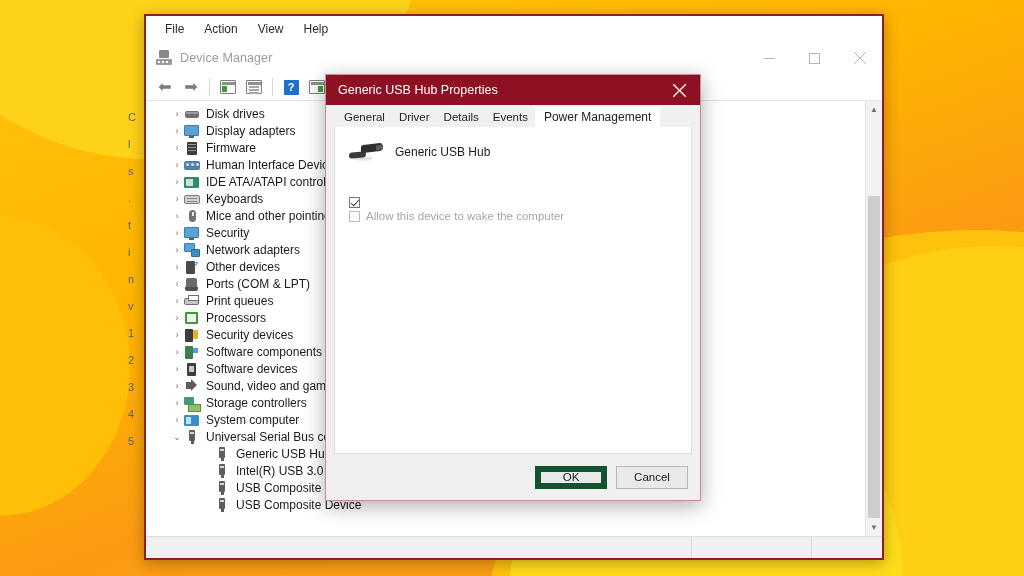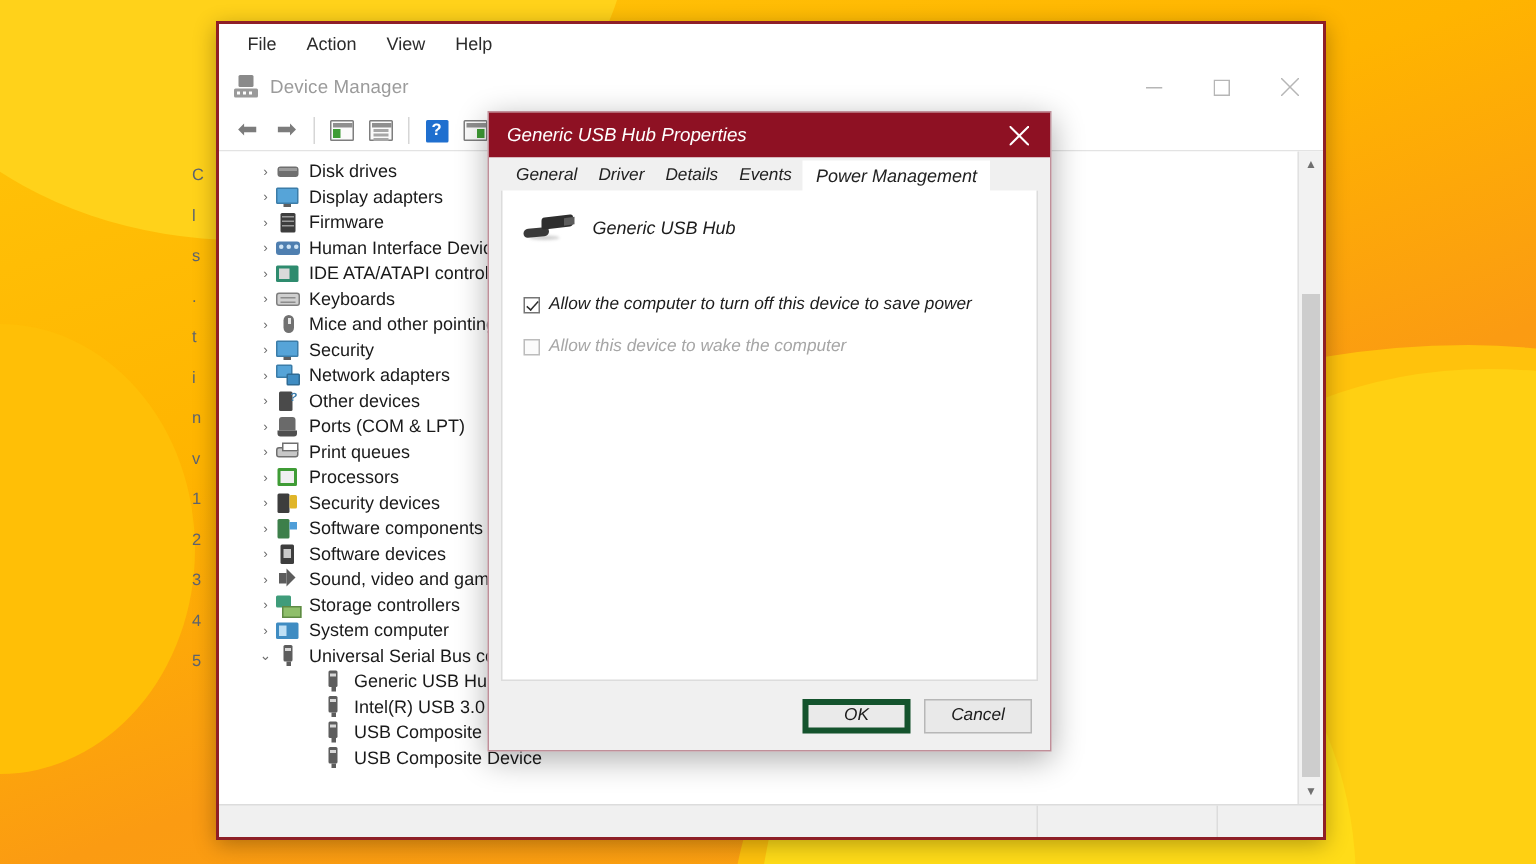--- a/index.html
+++ b/index.html
@@ -351,21 +351,20 @@
   
   #dlg {
     position: absolute;
     left: 325px; top: 74px;
     width: 376px; height: 427px;
     background: #f0f0f0;
     border: 1px solid #c08f99;
     box-shadow: 0 5px 20px rgba(0,0,0,0.33);
     display: flex;
     flex-direction: column;
-    font-style: italic;
   }
   #dlg-title {
     height: 30px;
     background: #8e1123;
     display: flex;
     align-items: center;
     flex: none;
   }
   #dlg-title-text {
     font-size: 12.5px;
@@ -452,21 +451,21 @@
     font-size: 12px;
     color: #1c1c1c;
   }
 
   .cbrow {
     display: flex;
     align-items: center;
     padding-left: 14px;
   }
   #cb1row { margin-top: 34px; }
-  #cb2row { margin-top: 16px; }
+  #cb2row { margin-top: 2px; }
   .cbox {
     width: 11px; height: 11px;
     border: 1px solid #767676;
     background: #ffffff;
     margin-right: 6px;
     flex: none;
     position: relative;
   }
   .cbox.checked:after {
     content: '';
@@ -495,21 +494,21 @@
   }
   .dbtn {
     width: 72px; height: 23px;
     font-size: 11.5px;
     color: #1c1c1c;
     background: #e9e9e9;
     border: 1px solid #b7b7b7;
     display: flex; align-items: center; justify-content: center;
   }
   .dbtn.focus {
-    border: 4px solid #14532d;
+    border: 6px solid #14532d;
     background: #eaeaea;
   }
 </style>
 </head>
 <body>
 
 <div id="desktop">
   <div class="blob blob-a"></div>
   <div class="blob blob-b"></div>
   <div class="blob blob-c"></div>
@@ -828,21 +827,20 @@
           <div class="plug-shadow"></div>
           <div class="plug-cable"></div>
           <div class="plug-body"></div>
           <div class="plug-tip"></div>
         </div>
         <div id="dev-name">Generic USB Hub</div>
       </div>
 
       <div class="cbrow" id="cb1row">
         <div class="cbox checked"></div>
-        <div class="cblabel">Allow the computer to turn off this device to save power</div>
       </div>
 
       <div class="cbrow" id="cb2row">
         <div class="cbox disabled"></div>
         <div class="cblabel disabled">Allow this device to wake the computer</div>
       </div>
     </div>
 
     <div id="dlg-buttons">
       <div class="dbtn focus">OK</div>

